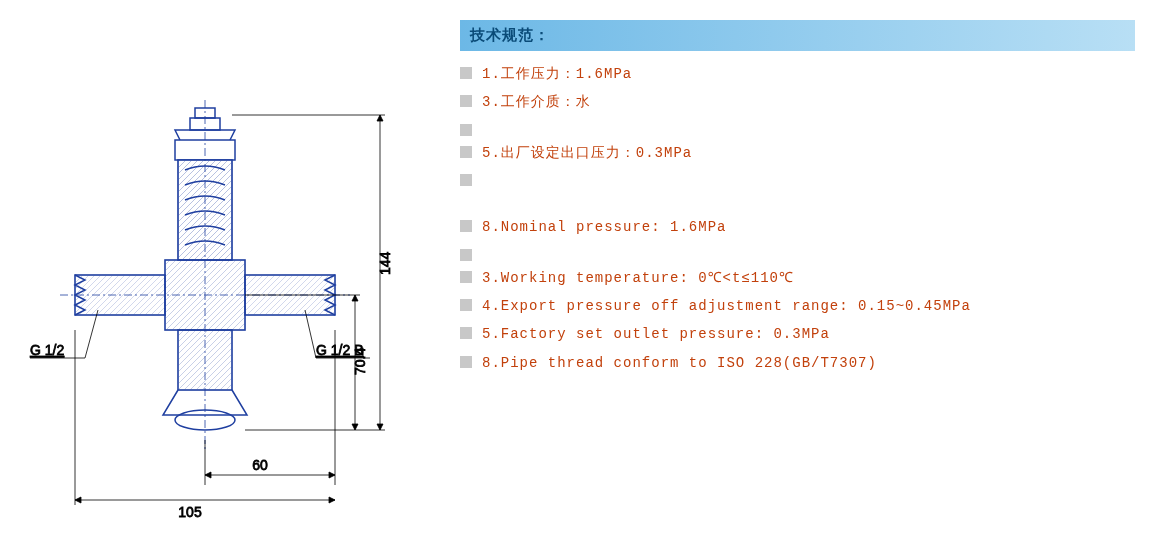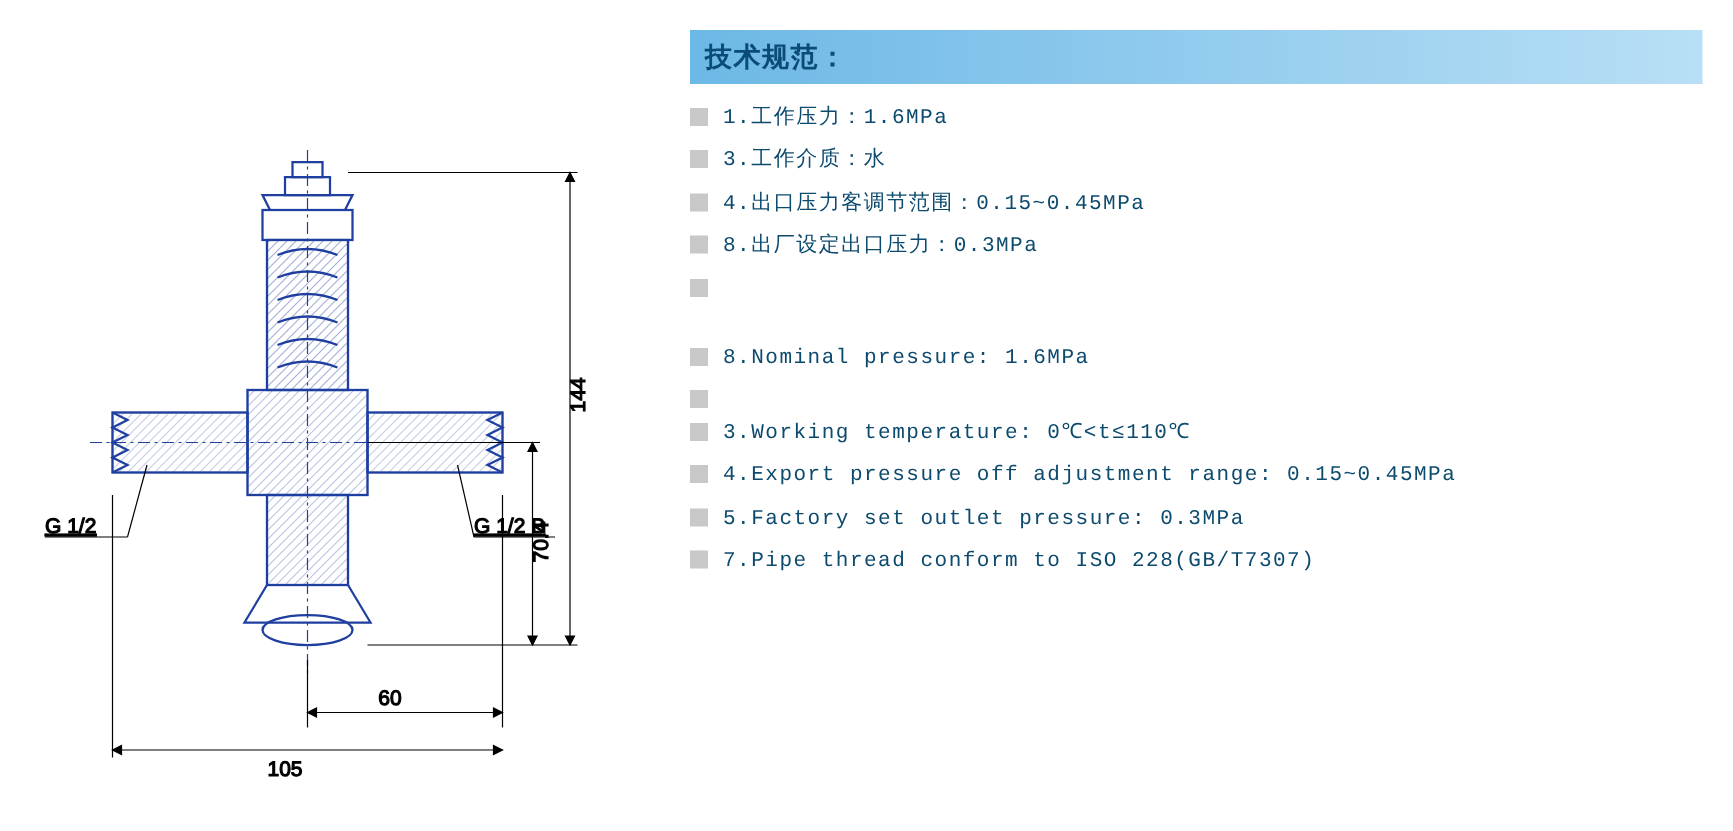--- a/index.html
+++ b/index.html
@@ -25,21 +25,21 @@
     flex: 1;
     padding-top: 0;
   }
   .spec-header {
     background: linear-gradient(to right, #6cb8e6, #b8dff5);
     padding: 6px 10px;
     color: #0a4b78;
     font-weight: bold;
     letter-spacing: 1px;
     margin-bottom: 12px;
-    font-size: 18px;
+    font-size: 15px;
   }
   .spec-list {
     list-style: none;
     padding: 0;
     margin: 0 0 30px 0;
   }
   .spec-list li {
     display: flex;
     align-items: flex-start;
     margin-bottom: 6px;
@@ -47,21 +47,21 @@
   }
   .bullet {
     width: 12px;
     height: 12px;
     background: #c8c8c8;
     margin-right: 10px;
     margin-top: 4px;
     flex-shrink: 0;
   }
   .spec-text {
-    color: #0c4a6e;
+    color: #c2410c;
     letter-spacing: 1px;
     font-family: "Courier New", monospace, "SimSun";
     font-size: 14px;
   }
   svg { display: block; }
 </style>
 </head>
 <body>
 
 <div class="container">
@@ -155,25 +155,24 @@
       <li>
           <span class="bullet"></span>
           <span class="spec-text">1.工作压力：1.6MPa</span>
         </li>
       <li>
           <span class="bullet"></span>
           <span class="spec-text">3.工作介质：水</span>
         </li>
       <li>
           <span class="bullet"></span>
-          <span class="spec-text">4.出口压力客调节范围：0.15~0.45MPa</span>
-        </li>
-      <li>
-          <span class="bullet"></span>
-          <span class="spec-text">8.出厂设定出口压力：0.3MPa</span>
+        </li>
+      <li>
+          <span class="bullet"></span>
+          <span class="spec-text">5.出厂设定出口压力：0.3MPa</span>
         </li>
       <li>
           <span class="bullet"></span>
         </li>
     </ul>
 
     <ul class="spec-list">
       <li>
           <span class="bullet"></span>
           <span class="spec-text">8.Nominal pressure: 1.6MPa</span>
@@ -188,18 +187,18 @@
       <li>
           <span class="bullet"></span>
           <span class="spec-text">4.Export pressure off adjustment range: 0.15~0.45MPa</span>
         </li>
       <li>
           <span class="bullet"></span>
           <span class="spec-text">5.Factory set outlet pressure: 0.3MPa</span>
         </li>
       <li>
           <span class="bullet"></span>
-          <span class="spec-text">7.Pipe thread conform to ISO 228(GB/T7307)</span>
+          <span class="spec-text">8.Pipe thread conform to ISO 228(GB/T7307)</span>
         </li>
     </ul>
 
   </div>
 </div>
 
 </body></html>

